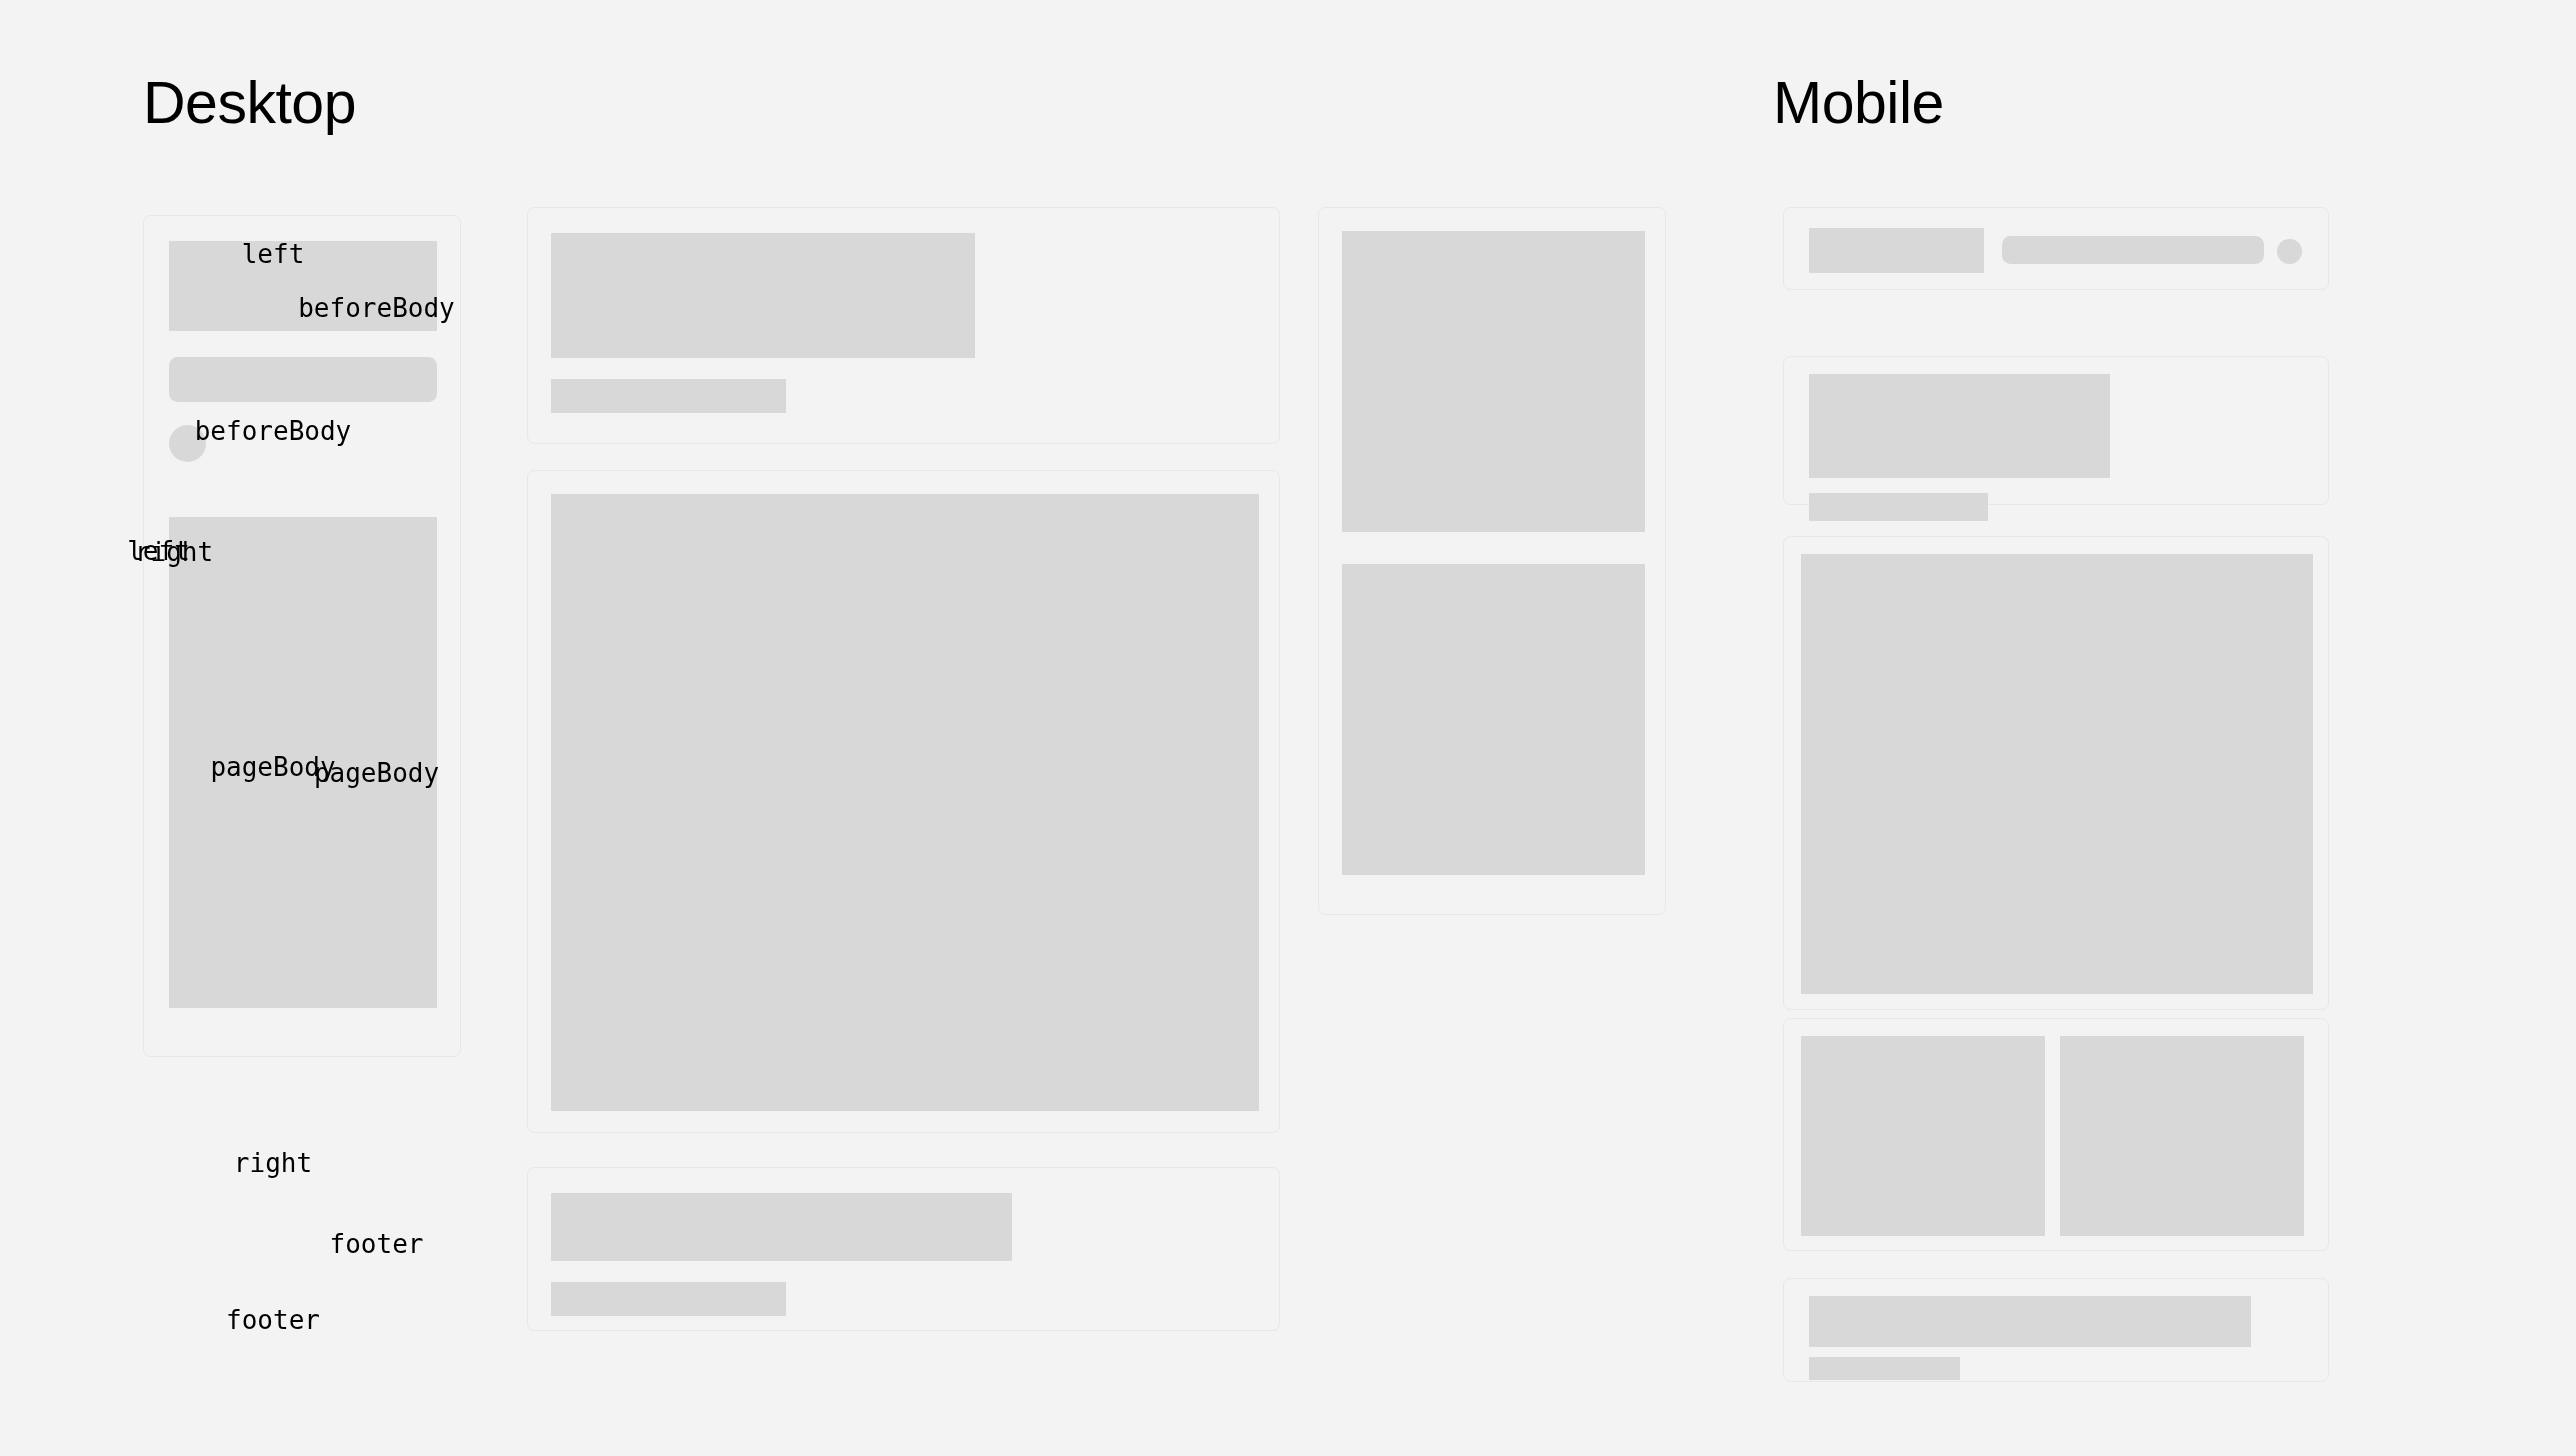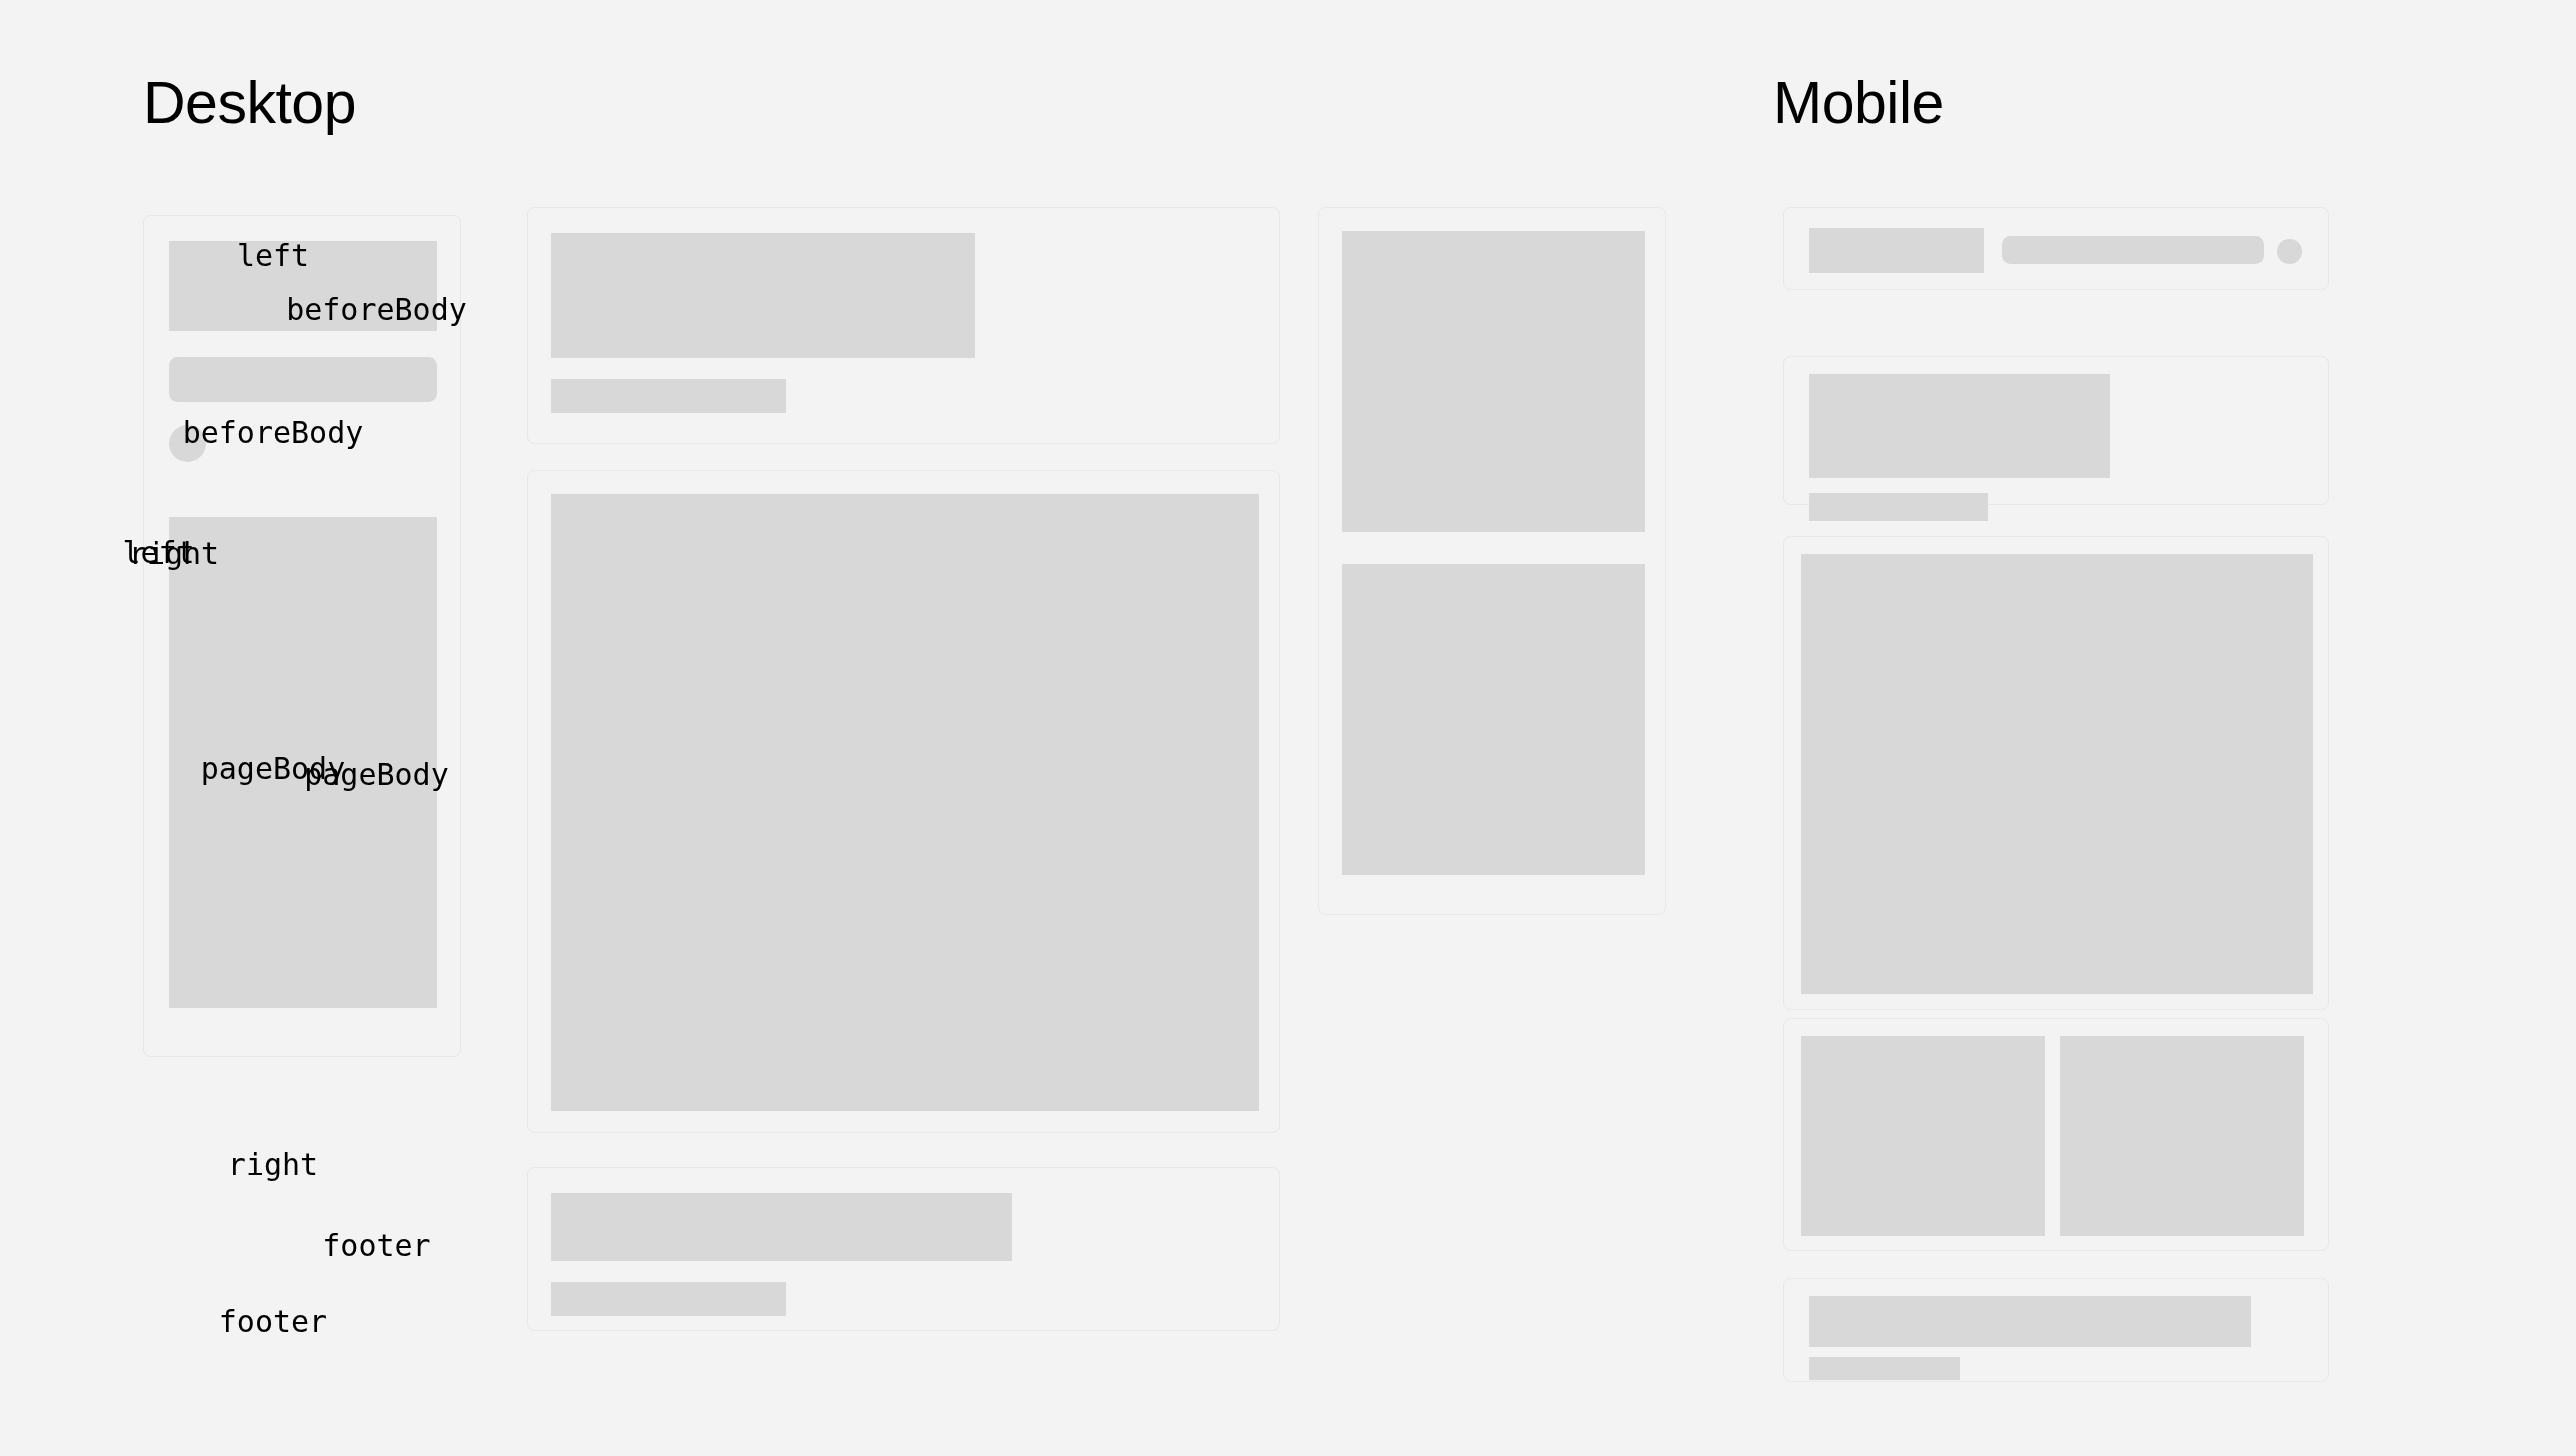--- a/index.html
+++ b/index.html
@@ -44,21 +44,21 @@
     background: #d8d8d8;
     box-sizing: border-box;
   }
   .skel.rounded { border-radius: 8.5px; }
   .skel.circle  { border-radius: 50%; }
 
   
   .region-label {
     position: absolute;
     font-family: "DejaVu Sans Mono", "Liberation Mono", monospace;
-    font-size: 30px;
+    font-size: 26px;
     line-height: 1;
     color: #000000;
     white-space: nowrap;
     text-align: center;
     pointer-events: none;
   }
 
   
 
   

